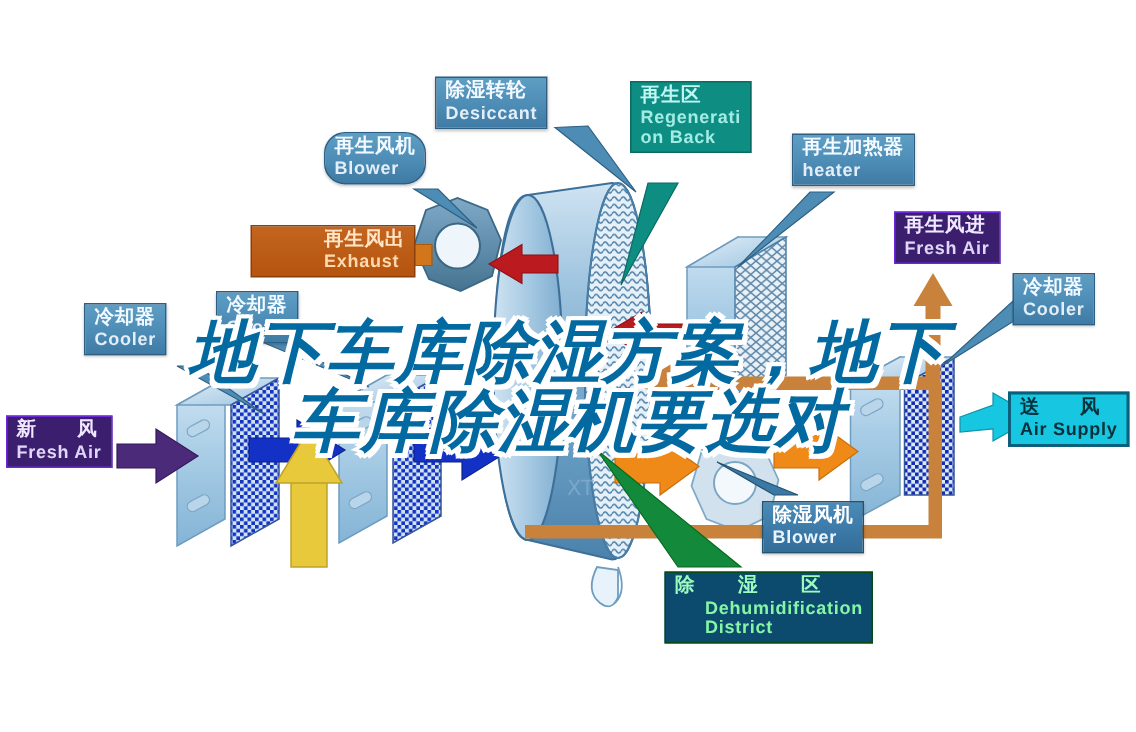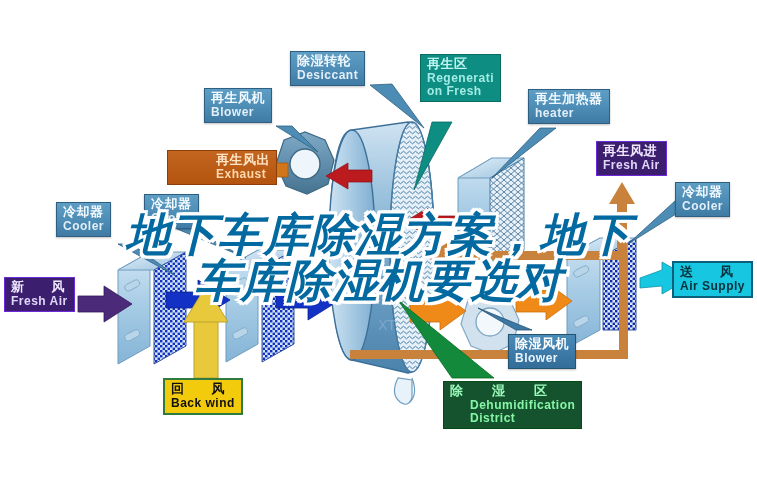--- a/index.html
+++ b/index.html
@@ -100,21 +100,21 @@
   .lb-yellow {
     background: #f2cc0c;
     border: 2px solid #2f7a3e;
     color: #141414;
   }
   .lb-yellow .cn { color: #101010; }
   .lb-yellow .en { color: #101010; }
 
   
   .lb-green {
-    background: #14532d;
+    background: #0c4a6e;
     border: 1px solid #064a15;
     color: #7ef3a2;
   }
   .lb-green .cn { color: #9dfbbb; letter-spacing: 8px; }
   .lb-green .en { color: #86f5a6; margin-left: 20px; }
 
   
   .lb-cyan {
     background: #17c6e0;
     border: 2px solid #0a5f7a;
@@ -325,29 +325,29 @@
 
       <polygon points="452,378 494,378 398,300" fill="#12893b" stroke="#0a6b1f" stroke-width="0.8"></polygon>
     </g>
   </svg>
 
   <div class="label-box lb-blue" style="left:290px; top:51px;">
     <span class="cn">除湿转轮</span>
     <span class="en">Desiccant</span>
   </div>
 
-  <div class="label-box lb-blue" style="left:204px; top:88px;">
+  <div class="label-box lb-blue" style="left:216px; top:88px;border-radius:14px;">
     <span class="cn">再生风机</span>
     <span class="en">Blower</span>
   </div>
 
   <div class="label-box lb-teal" style="left:420px; top:54px;">
     <span class="cn">再生区</span>
     <span class="en">Regenerati</span>
-    <span class="en">on Fresh</span>
+    <span class="en">on Back</span>
   </div>
 
   <div class="label-box lb-blue" style="left:528px; top:89px;">
     <span class="cn">再生加热器</span>
     <span class="en">heater</span>
   </div>
 
   <div class="label-box lb-purple" style="left:596px; top:141px;">
     <span class="cn">再生风进</span>
     <span class="en">Fresh Air</span>
@@ -371,24 +371,20 @@
   <div class="label-box lb-blue" style="left:144px; top:194px;">
     <span class="cn">冷却器</span>
     <span class="en">Cooler</span>
   </div>
 
   <div class="label-box lb-purple" style="left:4px; top:277px;">
     <span class="cn">新　　风</span>
     <span class="en">Fresh Air</span>
   </div>
 
-  <div class="label-box lb-yellow" style="left:163px; top:378px;">
-    <span class="cn">回　　风</span>
-    <span class="en">Back wind</span>
-  </div>
 
   <div class="label-box lb-blue-dark" style="left:508px; top:334px;">
     <span class="cn">除湿风机</span>
     <span class="en">Blower</span>
   </div>
 
   <div class="label-box lb-green" style="left:443px; top:381px;">
     <span class="cn">除　湿　区</span>
     <span class="en">Dehumidification</span>
     <span class="en">District</span>

